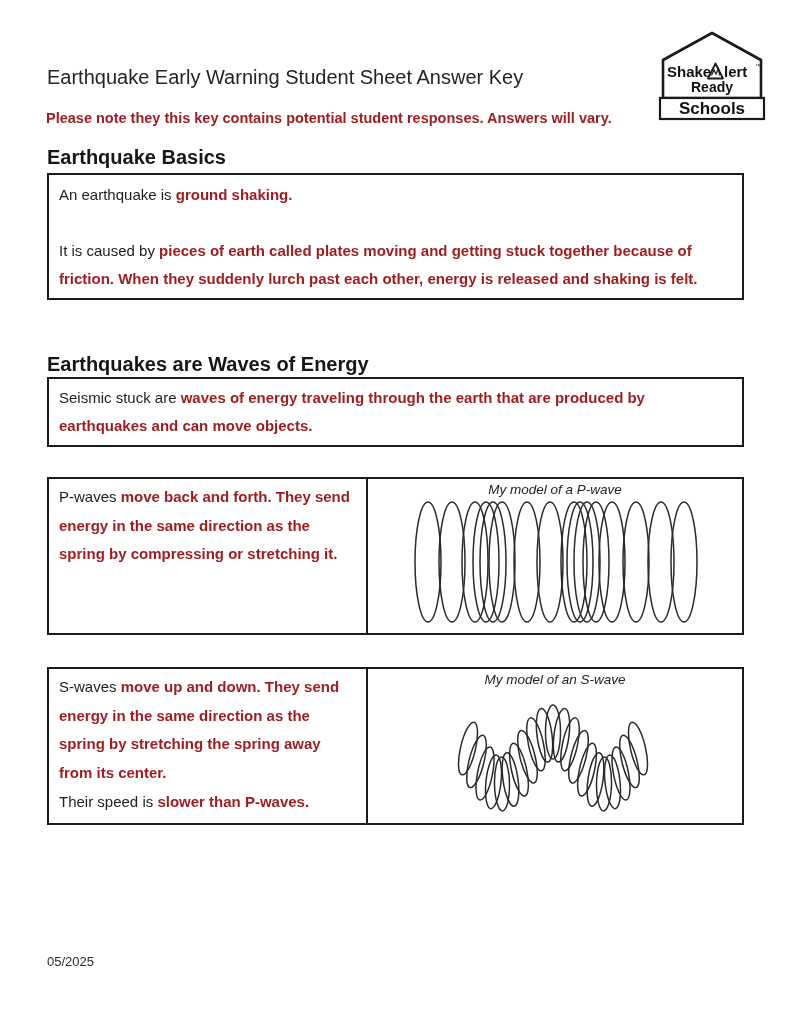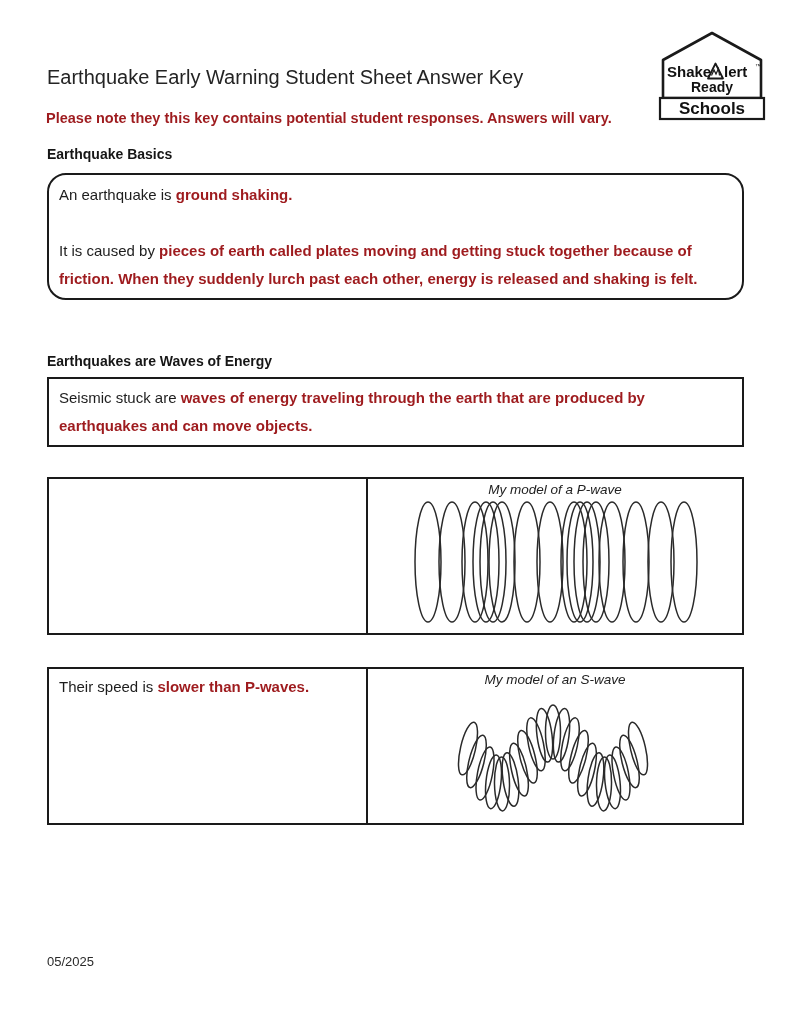--- a/index.html
+++ b/index.html
@@ -18,32 +18,32 @@
     font-size:20px; line-height:23px; color:#242424;
   }
   .logo { position:absolute; left:658px; top:30px; }
   .note {
     position:absolute; left:46px; top:109px;
     font-size:14.5px; font-weight:bold; line-height:19px;
     color:var(--answer-red);
   }
   .section-heading {
     position:absolute; left:47px;
-    font-size:14px; font-weight:bold; color:#161616;
+    font-size:20px; font-weight:bold; color:#161616;
   }
   .h-basics { top:146px; }
   .h-waves  { top:353px; }
   .answer-box {
     position:absolute; left:47px; width:697px;
     border:2px solid #1a1a1a;
     font-size:15px; line-height:28px;
     padding:6px 10px;
     background:#fff;
   }
-  .box-basics { top:173px; height:127px;border-radius:19px; }
+  .box-basics { top:173px; height:127px; }
   .box-waves  { top:377px; height:70px; padding-top:5px; }
   .gap-line { margin-top:28px; }
   .answer { color:var(--answer-red); font-weight:bold; }
   .wave-box {
     position:absolute; left:47px; width:697px; height:158px;
     border:2px solid #1a1a1a; display:flex; background:#fff;
   }
   .box-pwave { top:477px; }
   .box-swave { top:667px; }
   .wave-text {
@@ -98,20 +98,21 @@
   </div>
 
   <div class="section-heading h-waves">Earthquakes are Waves of Energy</div>
 
   <div class="answer-box box-waves">
     <p><span>Seismic stuck are </span><span class="answer">waves of energy traveling through the earth that are produced by earthquakes and can move objects.</span></p>
   </div>
 
   <div class="wave-box box-pwave">
     <div class="wave-text">
+      <p><span>P-waves </span><span class="answer">move back and forth. They send energy in the same direction as the spring by compressing or stretching it.</span></p>
     </div>
     <div class="wave-figure">
       <div class="figure-caption">My model of a P-wave</div>
       <svg class="spring-svg" width="374" height="130" viewBox="0 0 374 130">
         <ellipse cx="60" cy="63" rx="13" ry="60"></ellipse>
         <ellipse cx="84" cy="63" rx="13" ry="60"></ellipse>
         <ellipse cx="107" cy="63" rx="13" ry="60"></ellipse>
         <ellipse cx="118" cy="63" rx="13" ry="60"></ellipse>
         <ellipse cx="125" cy="63" rx="13" ry="60"></ellipse>
         <ellipse cx="134" cy="63" rx="13" ry="60"></ellipse>
@@ -124,20 +125,21 @@
         <ellipse cx="244" cy="63" rx="13" ry="60"></ellipse>
         <ellipse cx="268" cy="63" rx="13" ry="60"></ellipse>
         <ellipse cx="293" cy="63" rx="13" ry="60"></ellipse>
         <ellipse cx="316" cy="63" rx="13" ry="60"></ellipse>
       </svg>
     </div>
   </div>
 
   <div class="wave-box box-swave">
     <div class="wave-text">
+      <p><span>S-waves </span><span class="answer">move up and down. They send energy in the same direction as the spring by stretching the spring away from its center.</span></p>
       <p><span>Their speed is </span><span class="answer">slower than P-waves.</span></p>
     </div>
     <div class="wave-figure">
       <div class="figure-caption">My model of an S-wave</div>
       <svg class="spring-svg" width="374" height="130" viewBox="0 0 374 130">
         <ellipse cx="100" cy="59.5" rx="7.5" ry="27" transform="rotate(13 100 59.5)"></ellipse>
         <ellipse cx="108.5" cy="72.4" rx="7.5" ry="27" transform="rotate(14 108.5 72.4)"></ellipse>
         <ellipse cx="117" cy="84.5" rx="7.5" ry="27" transform="rotate(11 117 84.5)"></ellipse>
         <ellipse cx="125.5" cy="92.8" rx="7.5" ry="27" transform="rotate(6 125.5 92.8)"></ellipse>
         <ellipse cx="134" cy="94.9" rx="7.5" ry="27" transform="rotate(-1 134 94.9)"></ellipse>

